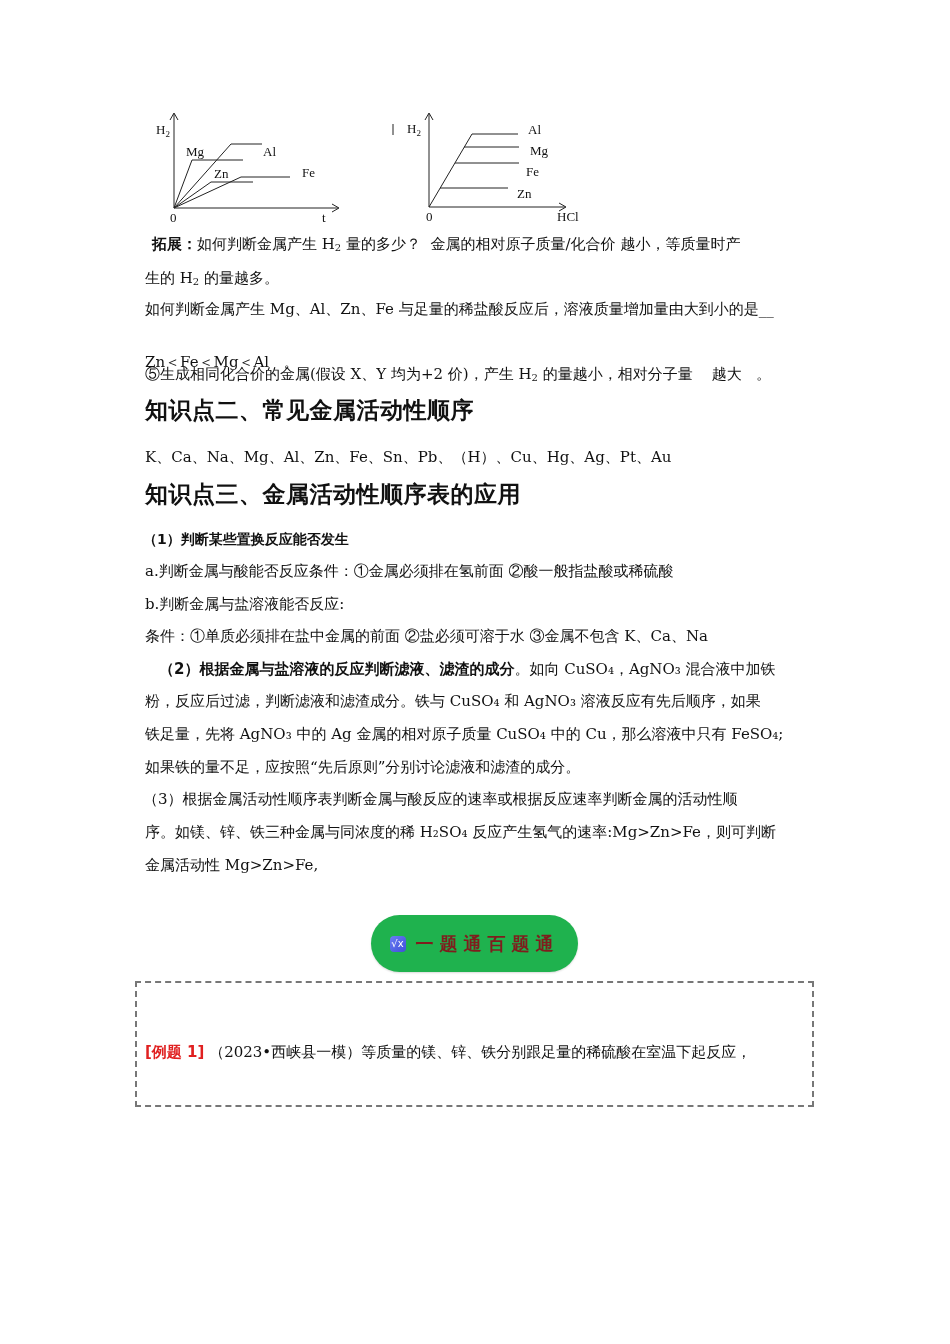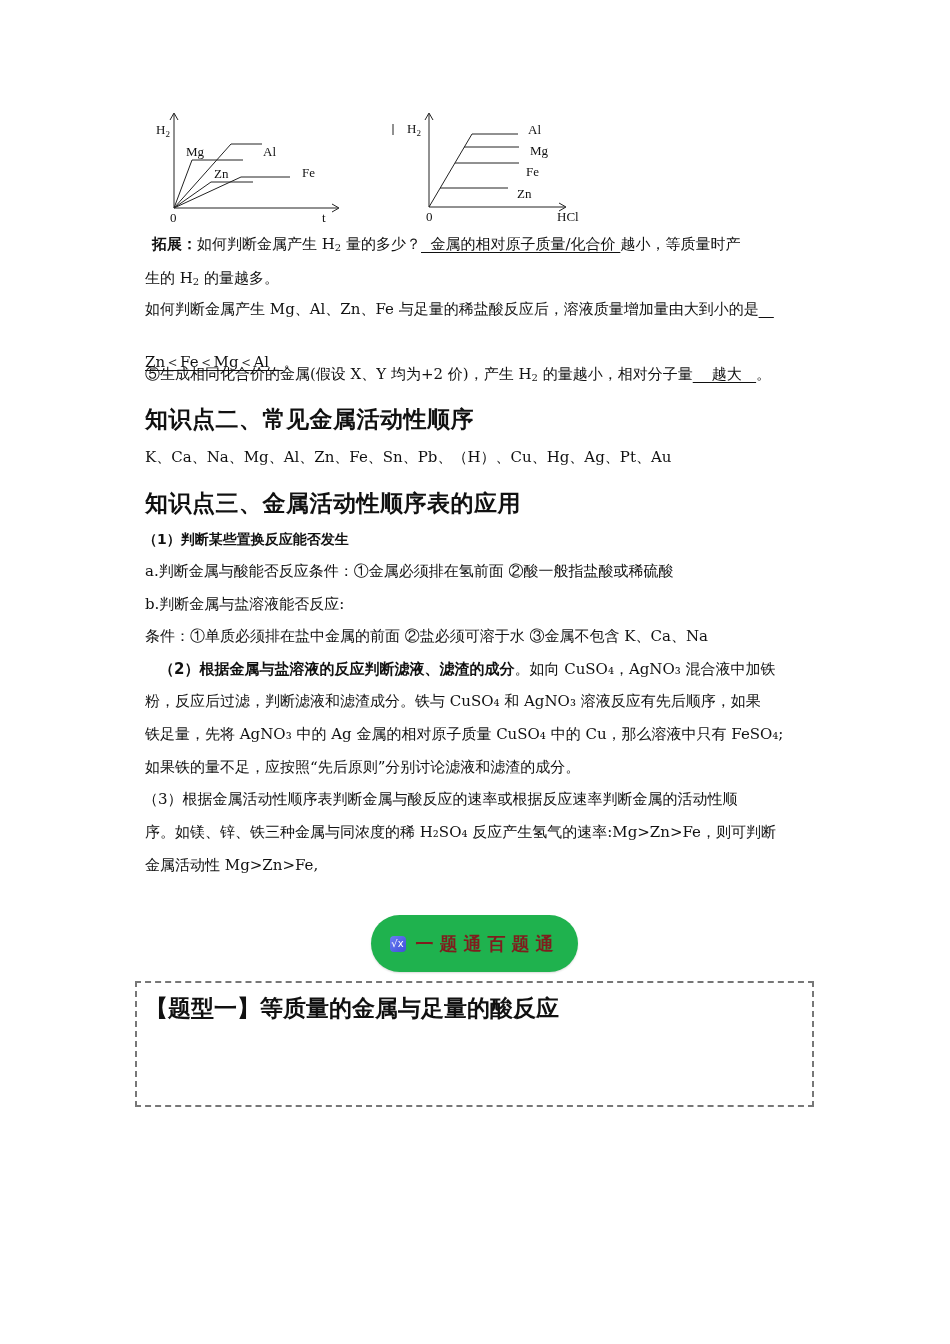--- a/index.html
+++ b/index.html
@@ -1,23 +1,23 @@
 <!DOCTYPE html>
 <html><head>
 <meta charset="utf-8">
 <style>
   html, body { margin:0; padding:0; background:#ffffff; }
   body { width:950px; height:1344px; position:relative; overflow:hidden;
          font-family:"DejaVu Serif","Liberation Serif",serif; color:#111; }
   .line { position:absolute; left:145px; font-size:15px; line-height:20px; white-space:nowrap; }
-  .u { text-decoration:underline; text-underline-offset:3px;text-align:center; }
+  .u { text-underline-offset:3px;text-align:center; }
   .b { font-weight:bold; font-family:"DejaVu Sans","Liberation Sans",sans-serif; }
   sub { font-size:10px; vertical-align:-2px; line-height:0; }
-  .h2 { position:absolute; left:145px; font-family:Liberation Serif, serif;
-        font-weight:bold; font-size:23px; line-height:28px; white-space:nowrap; letter-spacing:0.5px;margin-top:8px; }
+  .h2 { position:absolute; left:145px; font-family:Liberation Mono, monospace;
+        font-weight:bold; font-size:23px; line-height:28px; white-space:nowrap; letter-spacing:0.5px; }
   .chart { position:absolute; }
   .chart text { font-family:"Liberation Serif","DejaVu Serif",serif; font-size:13px; fill:#111; }
   .pill { position:absolute; left:371px; top:915px; width:207px; height:57px; border-radius:29px;
           background:#1fb24e; display:flex; align-items:center; justify-content:center; gap:10px;
           box-shadow:0 1px 2px rgba(0,0,0,0.15); }
   .pill .ico { width:16px; height:16px; border-radius:4px; background:linear-gradient(135deg,#6b7cf5,#3f4fd8);
                display:flex; align-items:center; justify-content:center; color:#fff; font-size:10px; font-family:"DejaVu Sans",sans-serif; }
   .pill .txt { color:#7f1d1d; font-family:"DejaVu Sans","Liberation Sans",sans-serif; font-weight:bold;
                font-size:18px; letter-spacing:6px; }
   .qbox { position:absolute; left:135px; top:981px; width:679px; height:126px;
@@ -113,14 +113,16 @@
 <div class="line" style="top:789px;left:143px">（3）根据金属活动性顺序表判断金属与酸反应的速率或根据反应速率判断金属的活动性顺</div>
 <div class="line" style="top:822px">序。如镁、锌、铁三种金属与同浓度的稀 H₂SO₄ 反应产生氢气的速率:Mg&gt;Zn&gt;Fe，则可判断</div>
 <div class="line" style="top:855px">金属活动性 Mg&gt;Zn&gt;Fe,</div>
 
 <div class="pill">
   <span class="ico">√x</span>
   <span class="txt">一题通百题通</span>
 </div>
 
 <div class="qbox">
-  <div class="qtitle">【题型一】等质量的金属与足量的酸反应</div>
+  <div class="qline" style="left:8px;top:59px">
+    <span class="tag">[例题 1]</span><span> （2023•西峡县一模）等质量的镁、锌、铁分别跟足量的稀硫酸在室温下起反应，</span>
+  </div>
 </div>
 
 </body></html>

